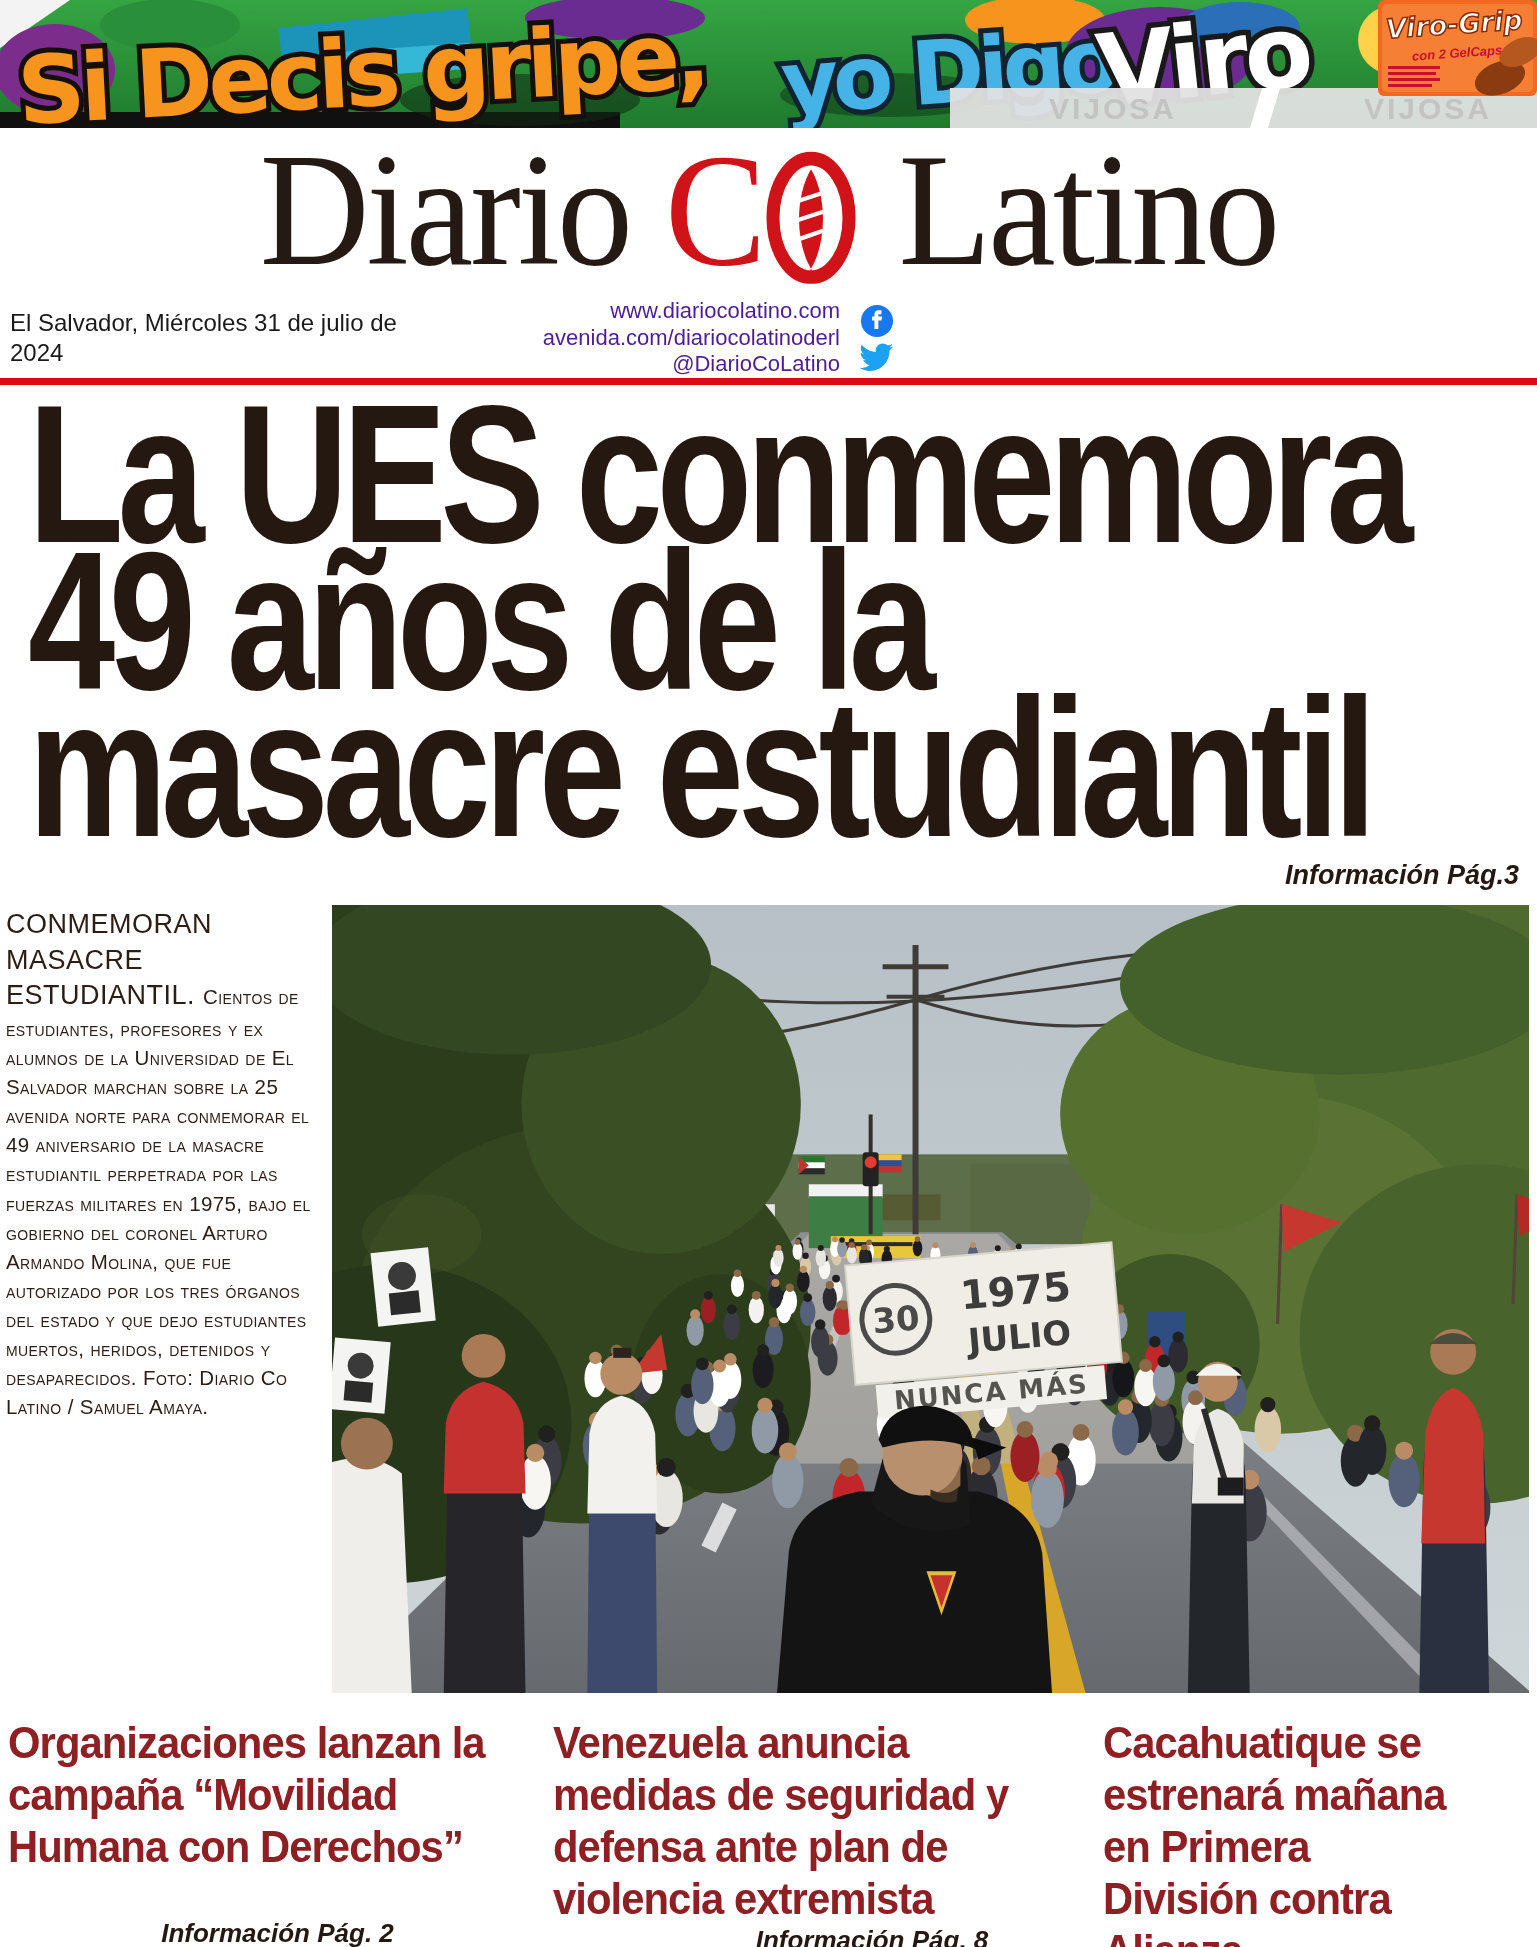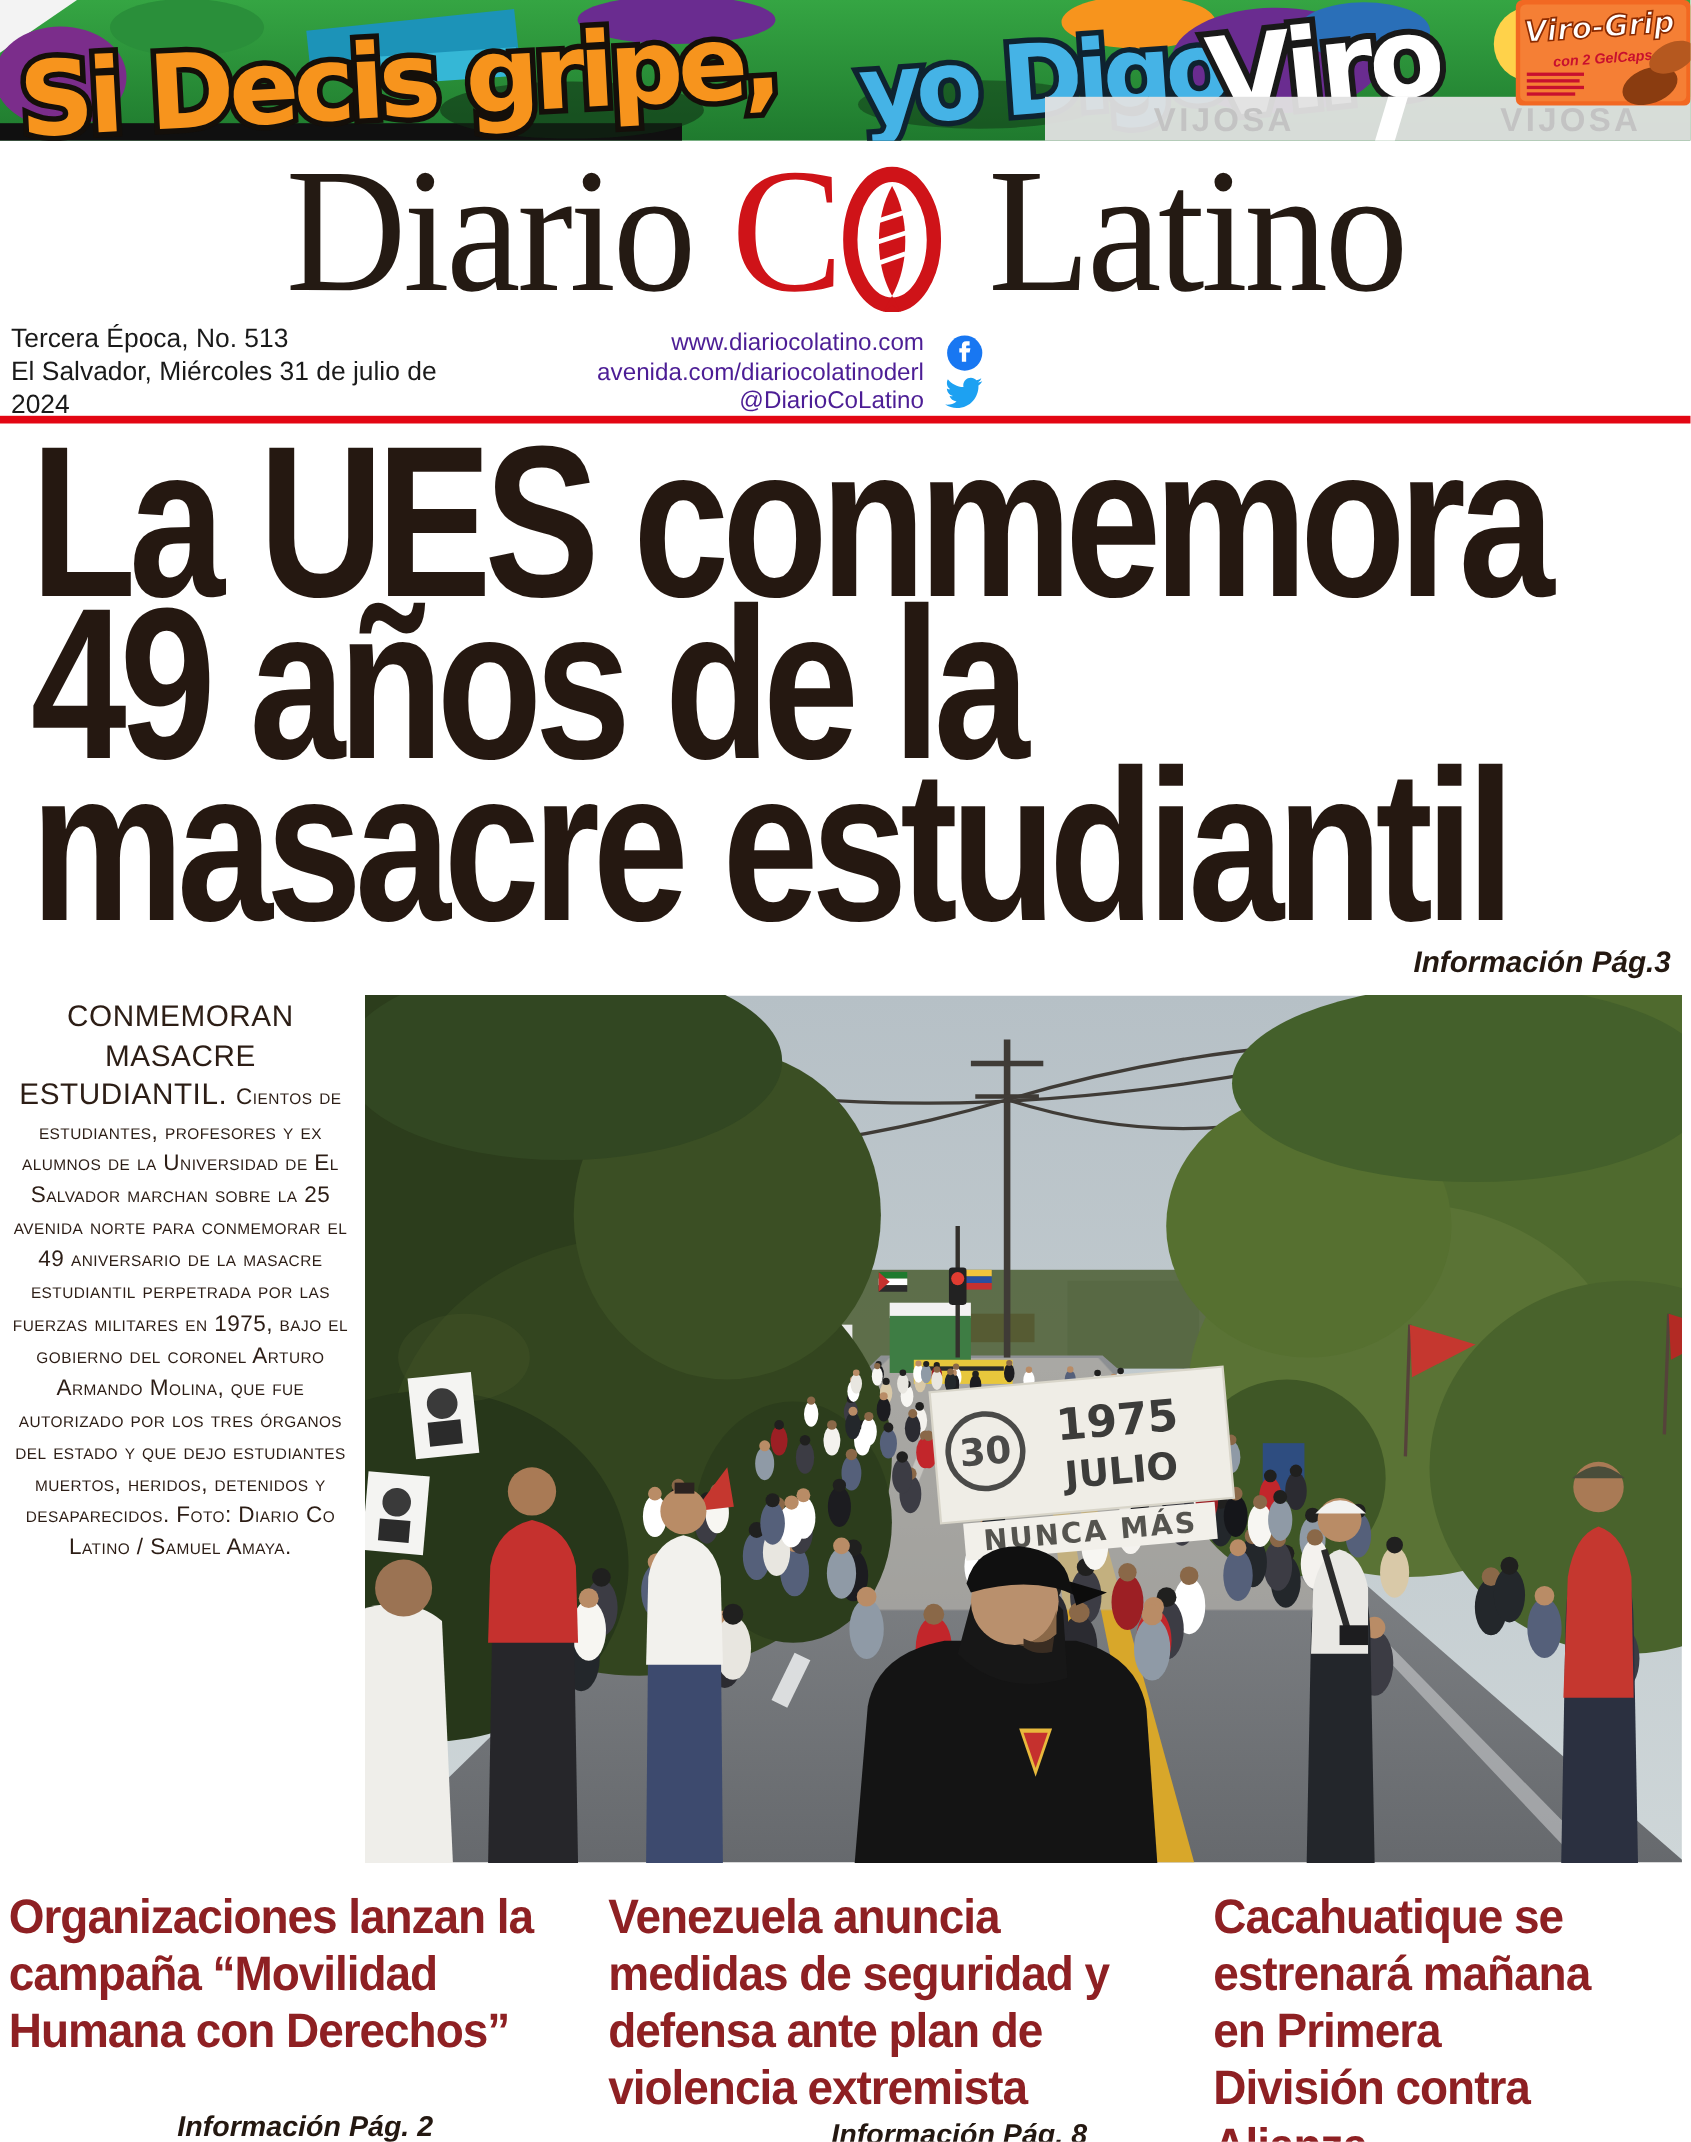--- a/index.html
+++ b/index.html
@@ -13,21 +13,21 @@
   .infobar{display:flex;align-items:center;padding:6px 10px 4px 10px;height:74px;box-sizing:border-box;}
   .info-left{width:430px;font-size:24px;color:#1a1a1a;line-height:1.25;}
   .info-center{flex:1;text-align:center;font-size:35px;font-weight:bold;font-style:italic;color:#e30613;letter-spacing:-0.5px;}
   .info-right{width:400px;text-align:right;font-size:22px;color:#4c1d95;line-height:1.22;}
   .info-icons{width:48px;display:flex;flex-direction:column;align-items:flex-end;gap:4px;padding-left:6px;}
   .redrule{height:7px;background:#e30613;margin:4px 0 0 0;}
   .headline{padding:16px 0 0 28px;}
   .headline .hl{display:block;height:147px;font-weight:bold;font-size:196px;line-height:147px;color:#251811;letter-spacing:-8px;transform:scaleX(0.8);transform-origin:left center;white-space:nowrap;}
   .pageref-main{margin:18px 18px 0 16px;text-align:right;font-size:27px;font-weight:bold;font-style:italic;color:#241811;}
   .mainrow{display:flex;margin-top:14px;}
-  .caption{width:332px;box-sizing:border-box;padding:2px 10px 0 6px;text-align:center;color:#2c1d15;}
+  .caption{width:332px;box-sizing:border-box;padding:2px 10px 0 6px;text-align:left;color:#2c1d15;}
   .caption .lead{font-size:27px;line-height:1.32;letter-spacing:0.5px;text-transform:uppercase;}
   .caption .body{font-size:20.5px;line-height:1.42;font-variant:small-caps;letter-spacing:0.4px;}
   .photo{display:block;}
   .stories{display:grid;grid-template-columns:545px 550px 1fr;padding:24px 8px 0 8px;box-sizing:border-box;}
   .story{display:flex;flex-direction:column;justify-content:space-between;height:232px;box-sizing:border-box;padding-right:36px;}
   .story h2{margin:0;font-size:44px;line-height:1.18;font-weight:bold;color:#8e2023;letter-spacing:-1px;transform:scaleX(0.95);transform-origin:left top;}
   .story .ref{font-size:26px;font-weight:bold;font-style:italic;color:#241811;}
   .ref-c1{text-align:center;padding-left:30px;}
   .ref-c2{text-align:center;padding-left:124px;}
 </style>
@@ -93,21 +93,20 @@
       <line x1="33" y1="68" x2="59" y2="60" stroke="#ffffff" stroke-width="4"></line>
       <line x1="34" y1="86" x2="58" y2="78" stroke="#ffffff" stroke-width="4"></line>
       <polygon points="46,114 38,128 46,122 54,128" fill="#cf1318"></polygon>
     </svg>
     <span class="logo-part"> Latino</span>
   </div>
 </div>
 
 <div class="infobar">
   <div class="info-left">
-    <div>Tercera Época, No. 513</div>
     <div>El Salvador, Miércoles 31 de julio de 2024</div>
   </div>
   <div class="info-right">
     <div>www.diariocolatino.com</div>
     <div>avenida.com/diariocolatinoderl</div>
     <div>@DiarioCoLatino</div>
   </div>
   <div class="info-icons">
     <svg width="34" height="34" viewBox="0 0 34 34">
       <circle cx="17" cy="17" r="16" fill="#1877f2"></circle>

